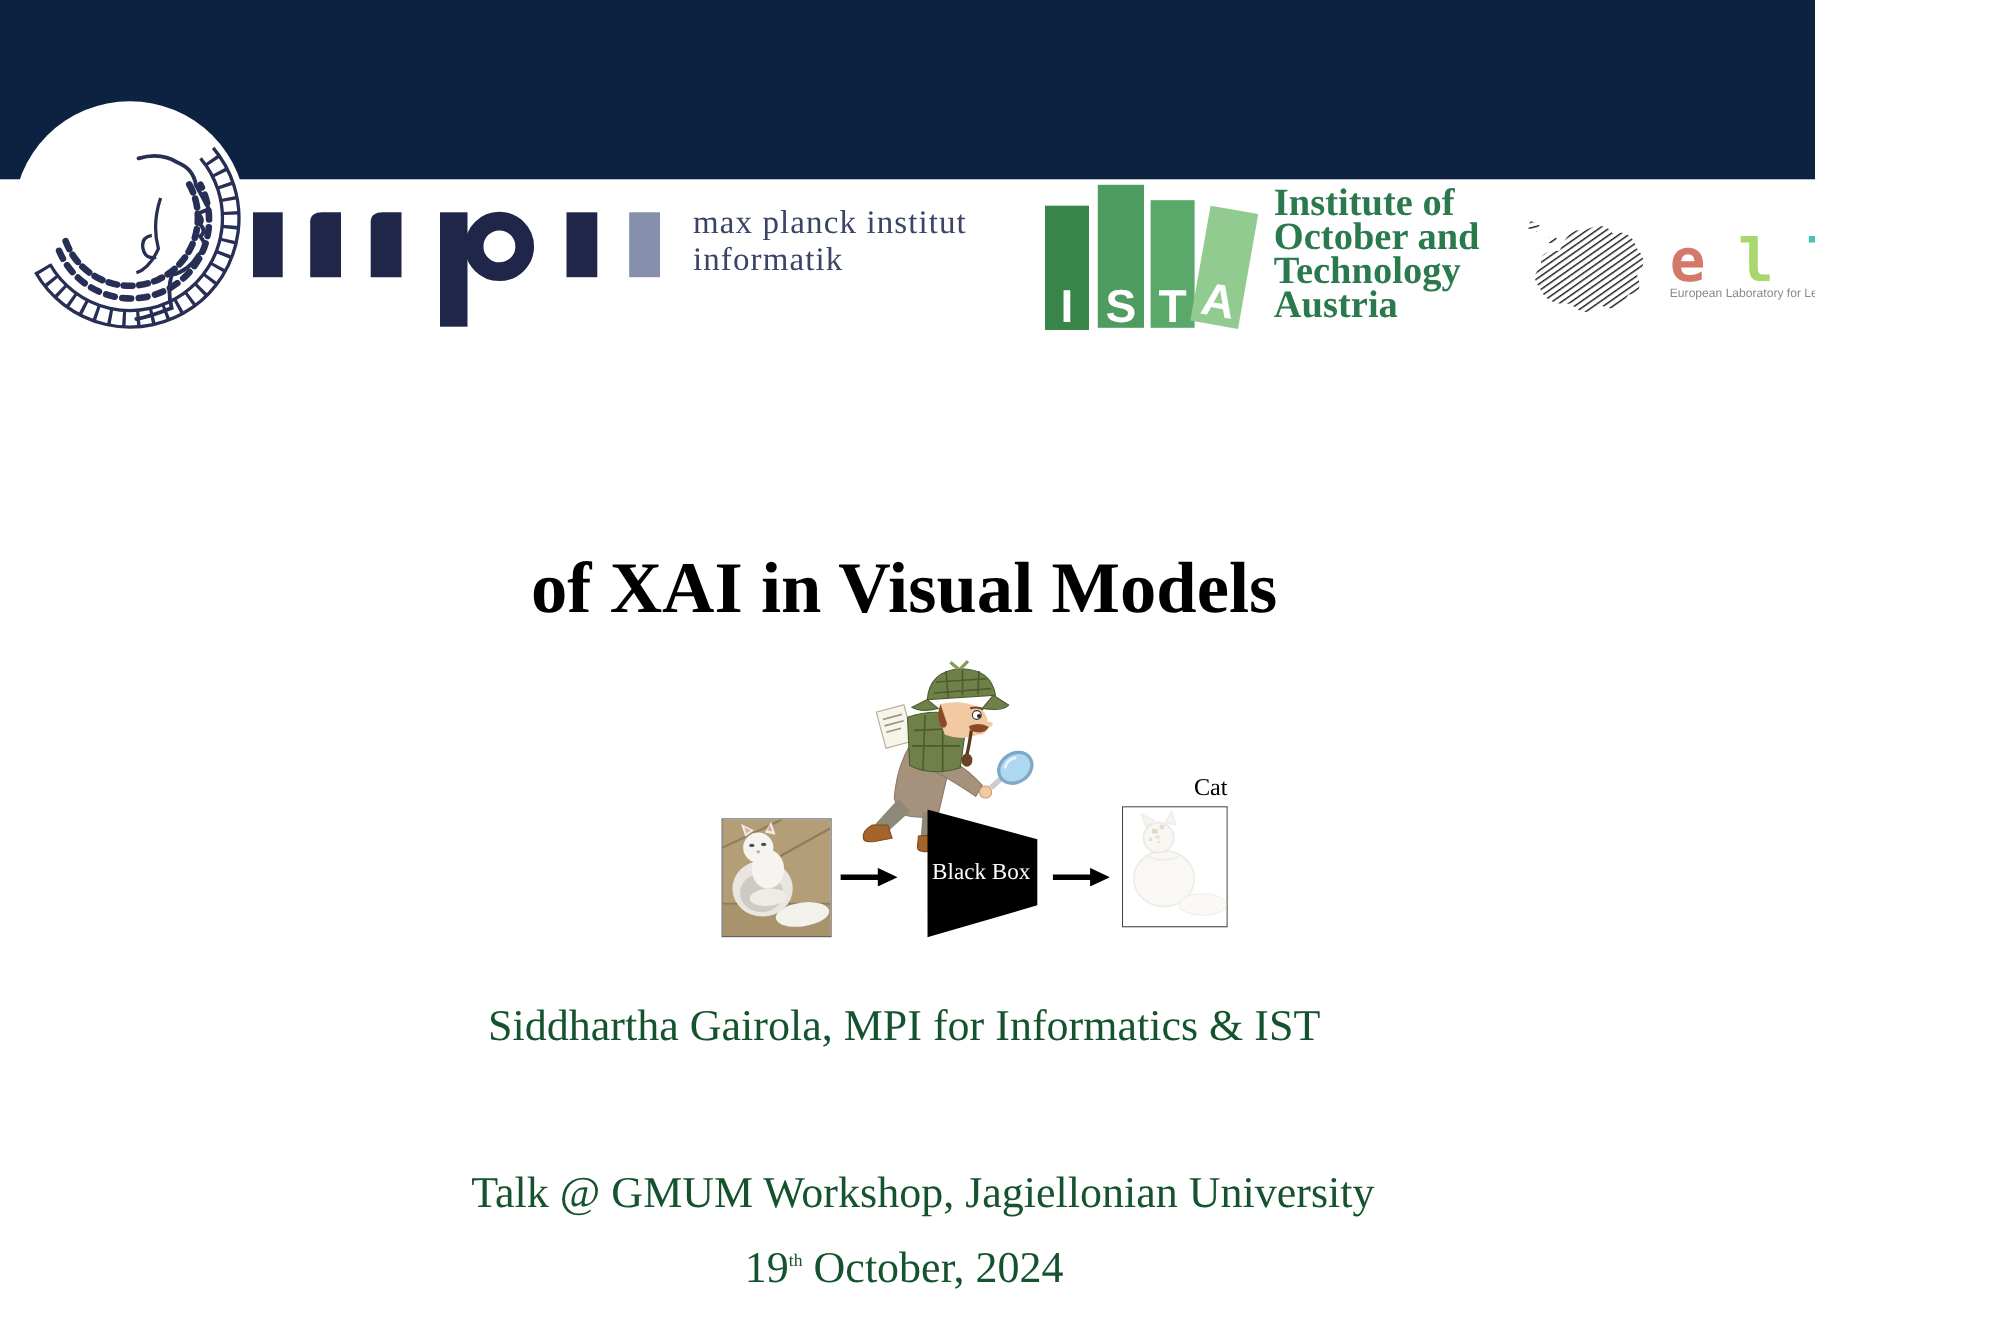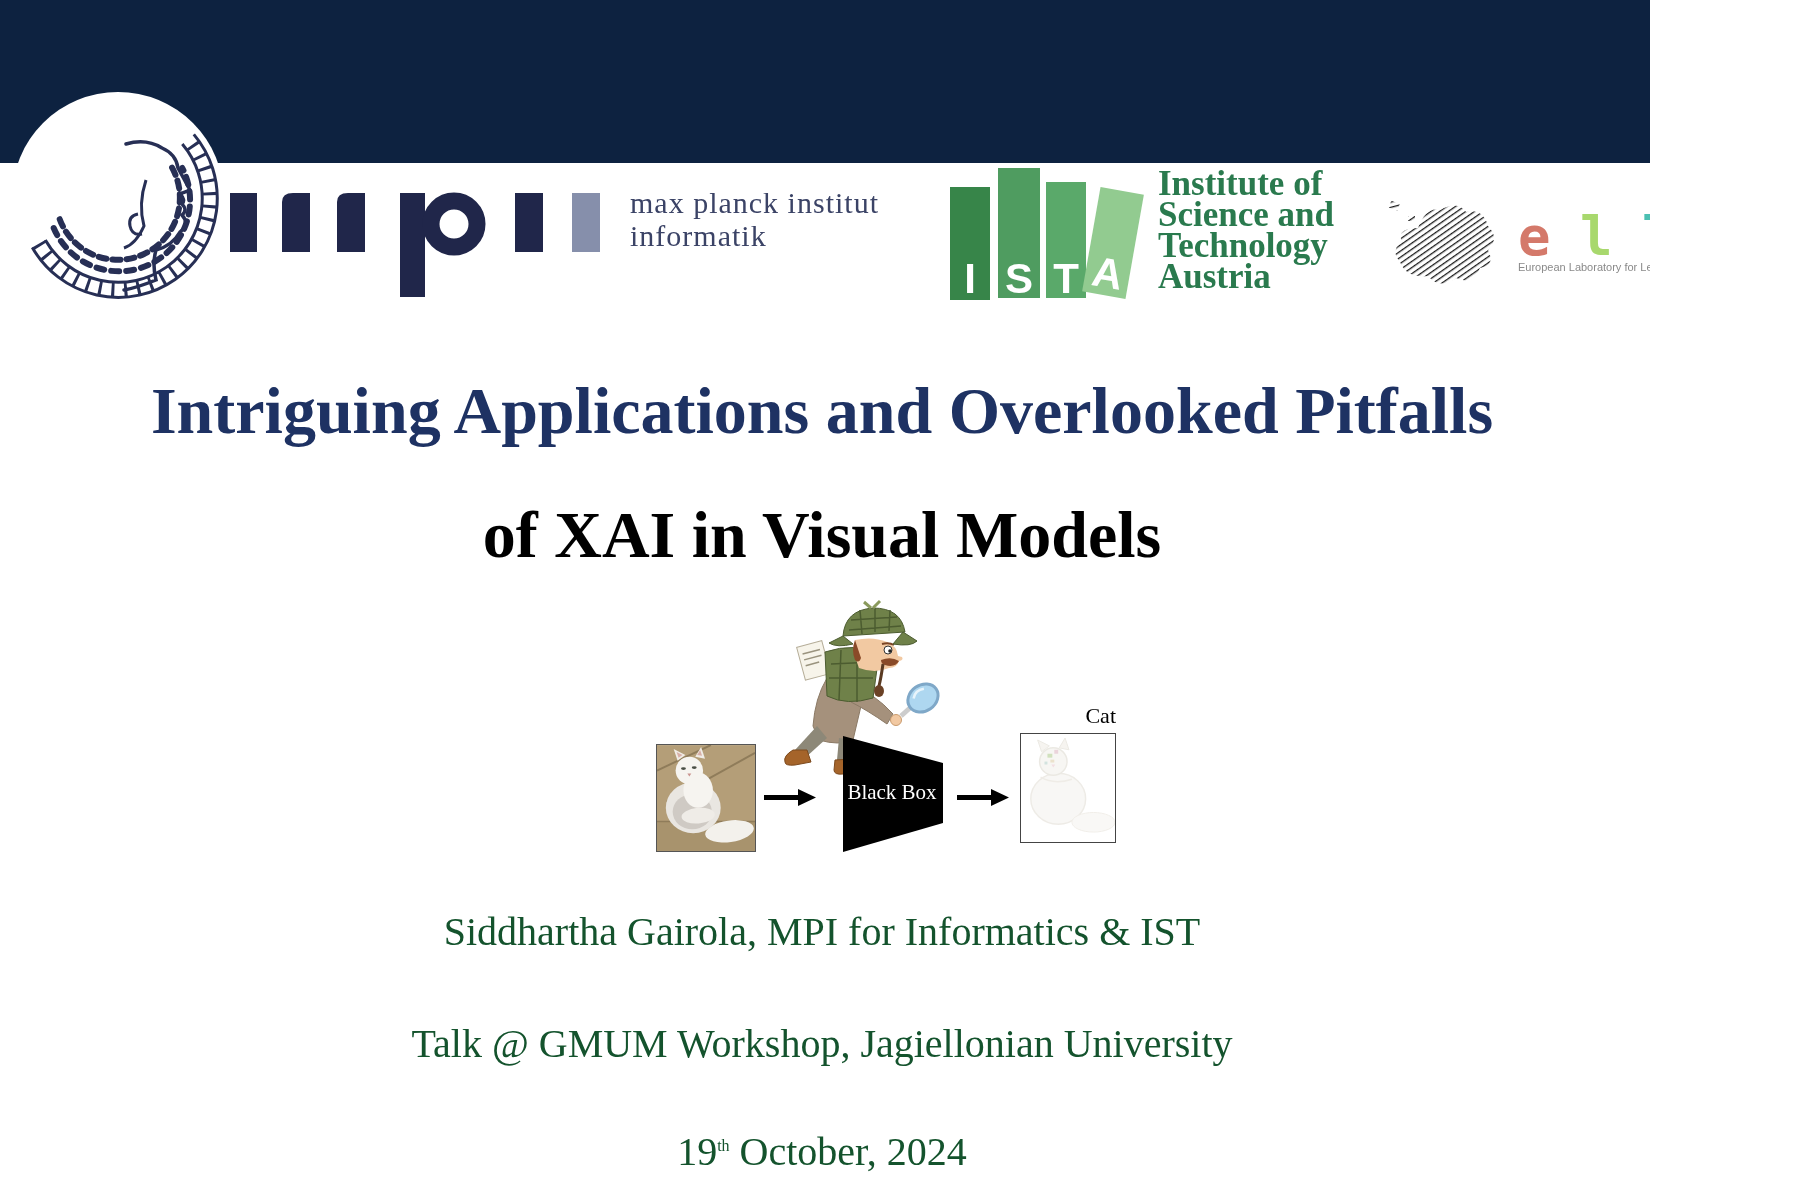--- a/index.html
+++ b/index.html
@@ -18,21 +18,21 @@
              font-weight:bold;font-size:20px;line-height:1;}
   #ellis-tagline{left:1518px;top:261px;width:280px;font-family:"Liberation Sans",sans-serif;
                  font-size:11px;white-space:nowrap;}
   
   .title-line{left:0;width:1644px;text-align:center;font-weight:bold;font-size:66px;line-height:1;}
   #title-line1{top:378px;}
   #title-line2{top:502px;}
   
   .footer-line{left:0;width:1644px;text-align:center;font-size:40px;line-height:1.1;color:#14532d;}
   #author-line{top:910px;}
-  #venue-line{top:1022px;}
+  #venue-line{top:1062px;padding-left:17px;}
   #date-line{top:1130px;}
   #date-line sup{font-size:16px;vertical-align:super;line-height:0;}
   
   #cat-label{left:1020px;top:703px;width:96px;text-align:right;font-size:22px;color:#000;}
   #input-image-svg{border:1px solid #555;box-sizing:border-box;}
   #output-image-svg{border:1px solid #444;box-sizing:border-box;background:#fff;}
 </style>
 </head>
 <body>
 
@@ -86,21 +86,21 @@
         <text x="168" y="128" fill="#ffffff">A</text>
       </g>
       <text x="25" y="133" fill="#ffffff">I</text>
       <text x="74" y="133" fill="#ffffff">S</text>
       <text x="121" y="133" fill="#ffffff">T</text>
     </g>
   </svg>
 
   <div id="ista-text" class="abs" style="color: rgb(42, 122, 78);">
     <div>Institute of</div>
-    <div>Science and</div>
+    <div>October and</div>
     <div>Technology</div>
     <div>Austria</div>
   </div>
 
   <svg class="abs" style="left:1388px;top:198px" width="115" height="95" viewBox="0 0 115 95">
     <defs>
       <pattern id="hatch" width="5" height="5" patternUnits="userSpaceOnUse" patternTransform="rotate(55)">
         <rect width="5" height="5" fill="#ffffff"></rect>
         <line x1="0" y1="0" x2="0" y2="5" stroke="#1a1a1a" stroke-width="2.6"></line>
       </pattern>
@@ -111,21 +111,20 @@
   </svg>
 
   <span class="ellis-letter" style="left: 1518px; color: rgb(212, 121, 106);">e</span>
   <span class="ellis-letter" style="left: 1580px; color: rgb(168, 216, 109);">l</span>
   <span class="ellis-letter" style="left: 1642px; color: rgb(76, 192, 178);">l</span>
   <span class="ellis-letter" style="left: 1702px; color: rgb(226, 148, 77);">i</span>
   <span class="ellis-letter" style="left: 1760px; color: rgb(132, 173, 228);">s</span>
   <span id="ellis-sup" style="left: 1712px; color: rgb(226, 148, 77);">a</span>
   <div id="ellis-tagline" class="abs" style="color: rgb(138, 138, 138);">European Laboratory for Learning and Intelligent Systems</div>
 
-  <div id="title-line1" class="abs title-line" style="color: rgb(30, 50, 99);">Intriguing Applications and Overlooked Pitfalls</div>
   <div id="title-line2" class="abs title-line" style="color: #000000;">of XAI in Visual Models</div>
 
   <svg class="abs" style="left:755px;top:598px" width="190" height="182" viewBox="0 0 190 182">
 
     <g transform="rotate(-15 60 60)">
       <rect x="45" y="45" width="26" height="34" fill="#f7f4ea" stroke="#b5ad98"></rect>
       <path d="M49 53 h18 M49 59 h18 M49 65 h14" stroke="#9a937e" stroke-width="1.5" fill="none"></path>
     </g>
 
     <path d="M 72 80 Q 60 100 58 128 L 64 142 Q 84 148 98 142 L 106 108 Q 108 90 100 80 Q 86 88 72 80 Z" fill="#a5917c" stroke="#8b7a66"></path>

